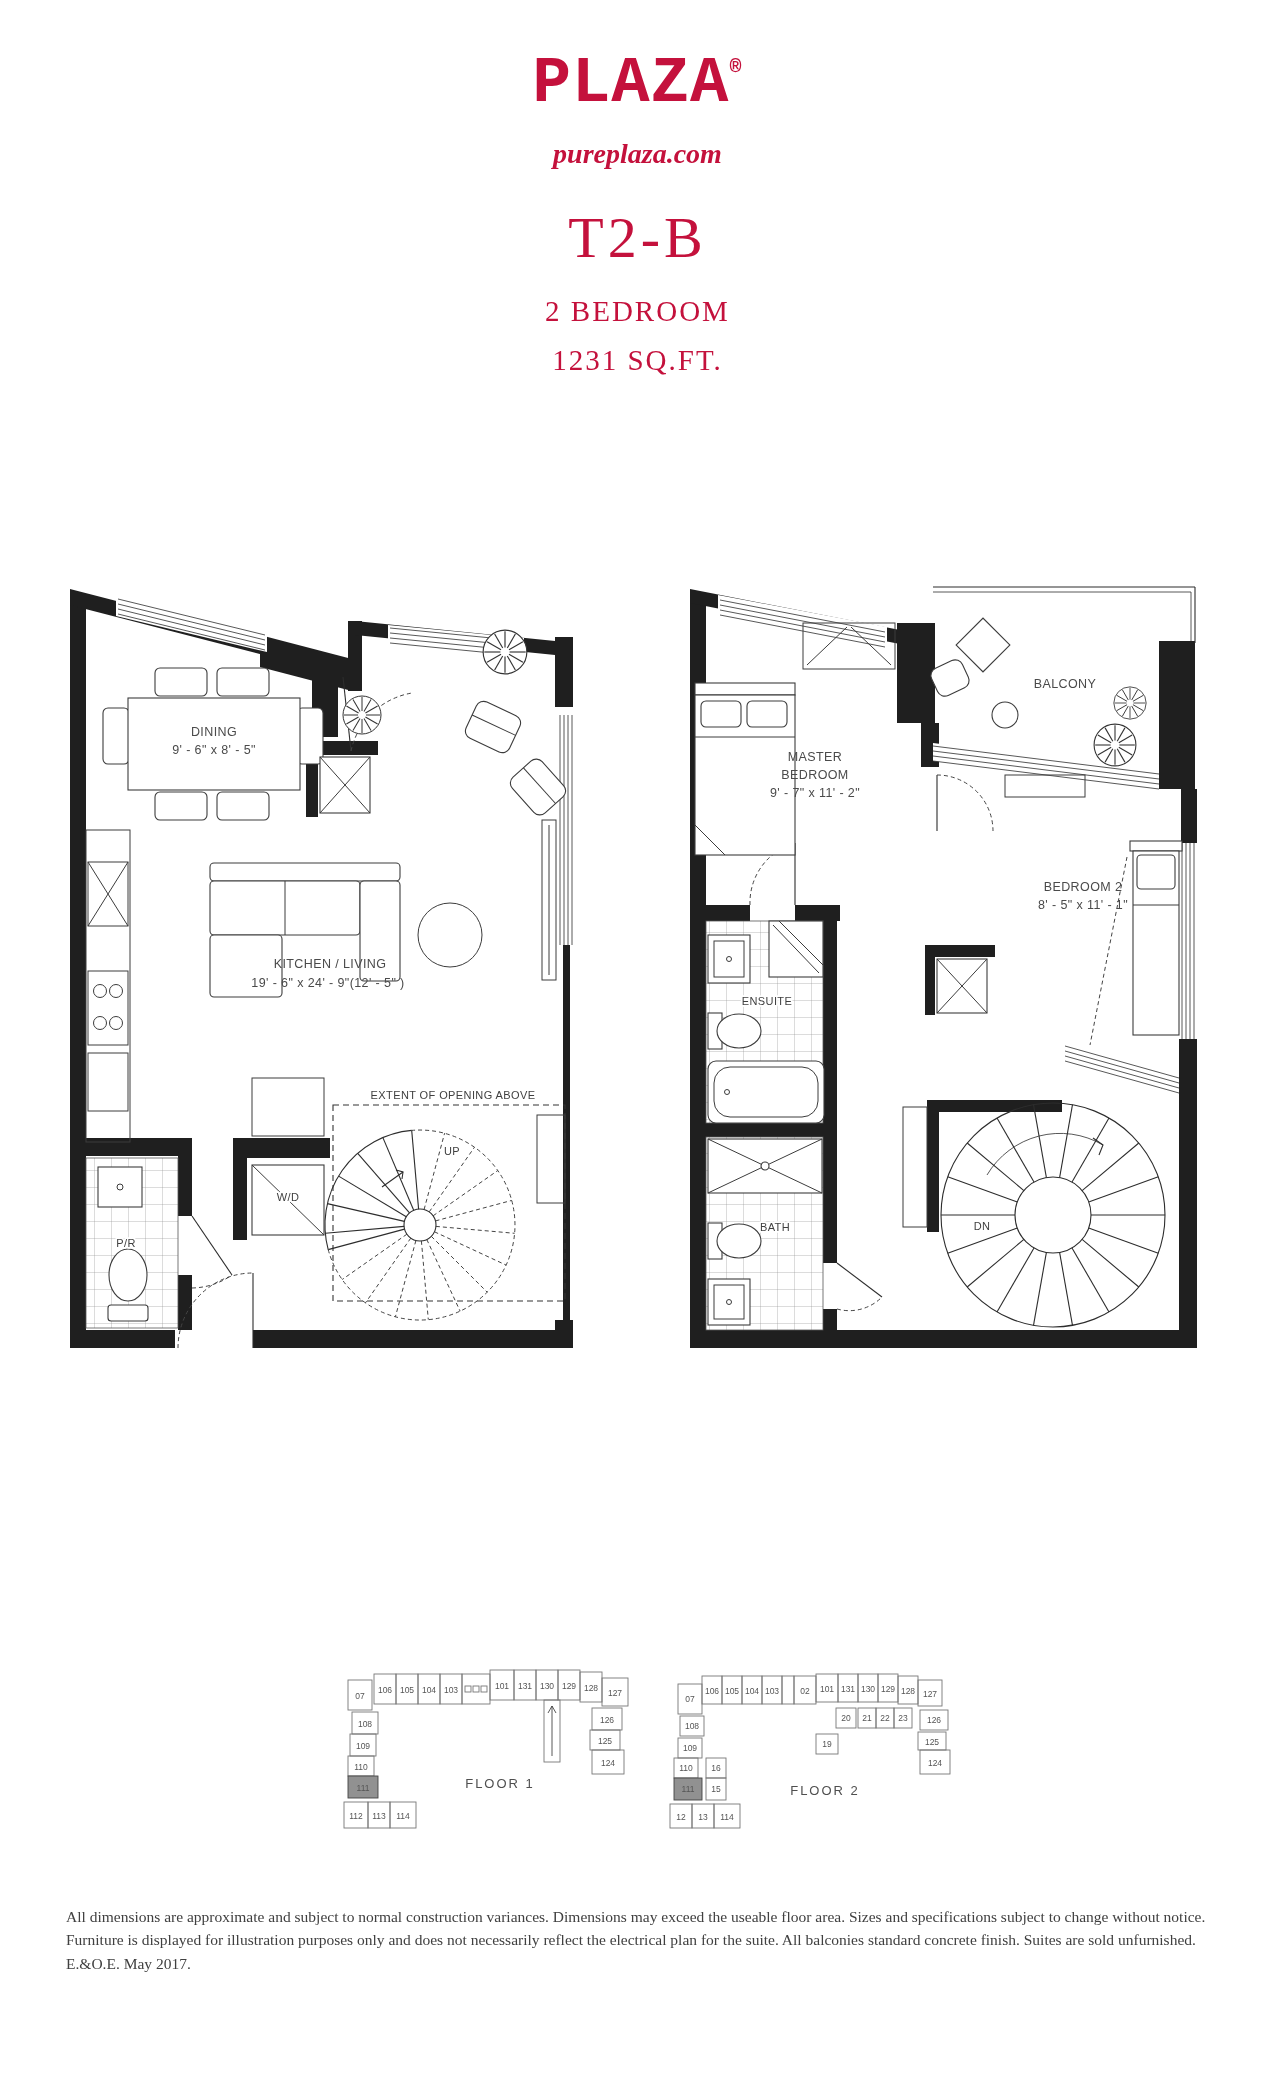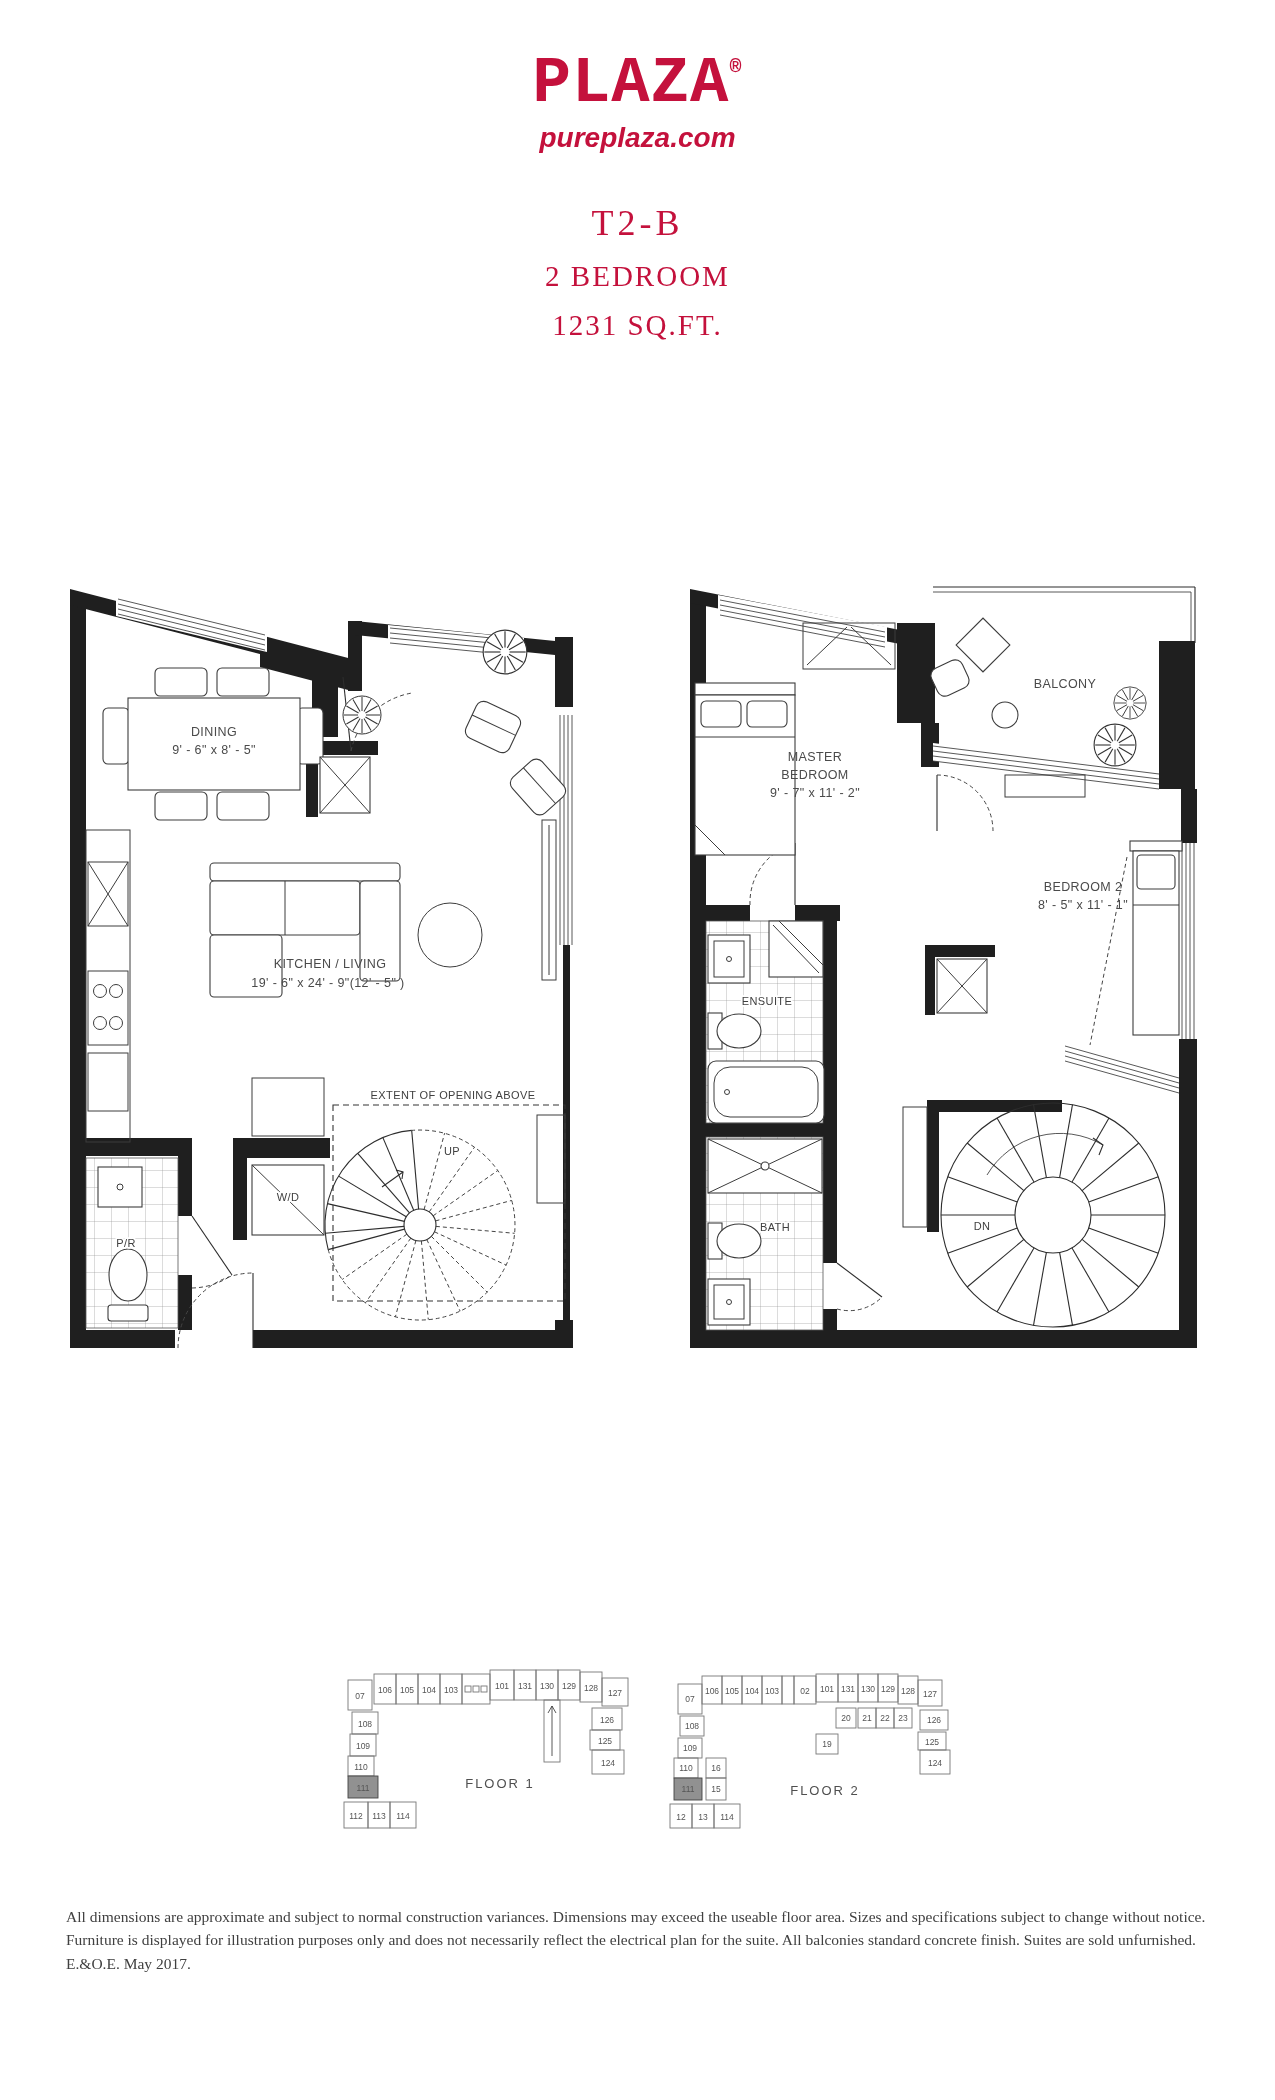--- a/index.html
+++ b/index.html
@@ -2,26 +2,26 @@
 <html><head>
 <meta charset="utf-8">
 <style>
   html,body{margin:0;padding:0;}
   body{width:1275px;height:2100px;background:#ffffff;position:relative;overflow:hidden;
        font-family:"Liberation Sans",sans-serif;}
   .header{position:absolute;top:52px;left:0;width:100%;text-align:center;}
   .brand{font-family:Liberation Mono, monospace;font-weight:bold;font-size:64px;
          letter-spacing:1px;color:#C4113C;line-height:1;}
   .brand sup{font-size:20px;vertical-align:28px;}
-  .website{font-family:Liberation Sans, sans-serif;font-style:italic;font-weight:bold;
-           font-size:28px;color:#C4113C;margin-top:6px;}
-  .model{font-family:"Liberation Serif",serif;font-size:36px;letter-spacing:4px;
-         color:#C4113C;margin-top:48px;}
+  .website{font-family:Liberation Serif, serif;font-style:italic;font-weight:bold;
+           font-size:28px;color:#C4113C;margin-top:22px;}
+  .model{font-family:"Liberation Serif",serif;font-size:58px;letter-spacing:4px;
+         color:#C4113C;margin-top:34px;}
   .unit-type{font-family:"Liberation Serif",serif;font-size:29px;letter-spacing:2px;
-         color:#C4113C;margin-top:16px;}
+         color:#C4113C;margin-top:24px;}
   .unit-area{font-family:"Liberation Serif",serif;font-size:29px;letter-spacing:2px;
          color:#C4113C;margin-top:16px;}
   .plan{position:absolute;}
   .disclaimer{position:absolute;left:66px;top:1905px;width:1140px;
         font-family:"Liberation Serif",serif;font-size:15.5px;line-height:1.5;color:#404040;}
   
   .wall{fill:#1f1f1f;stroke:none;}
   .ln{stroke:#2d2d2d;stroke-width:1.1;fill:none;}
   .thin{stroke:#2d2d2d;stroke-width:.8;fill:none;}
   .furn{stroke:#3c3c3c;stroke-width:1.1;fill:#ffffff;}

